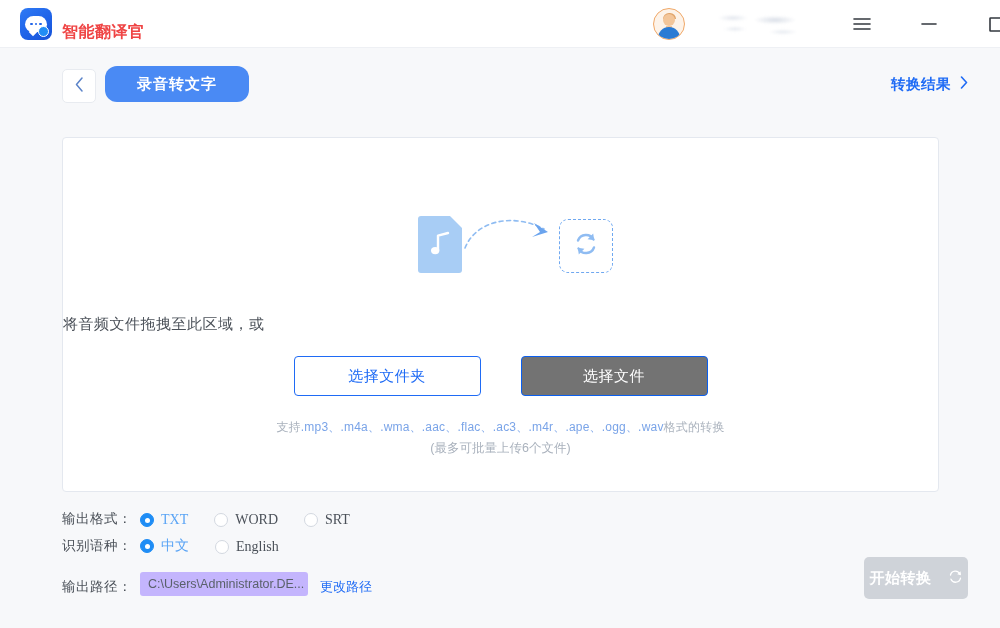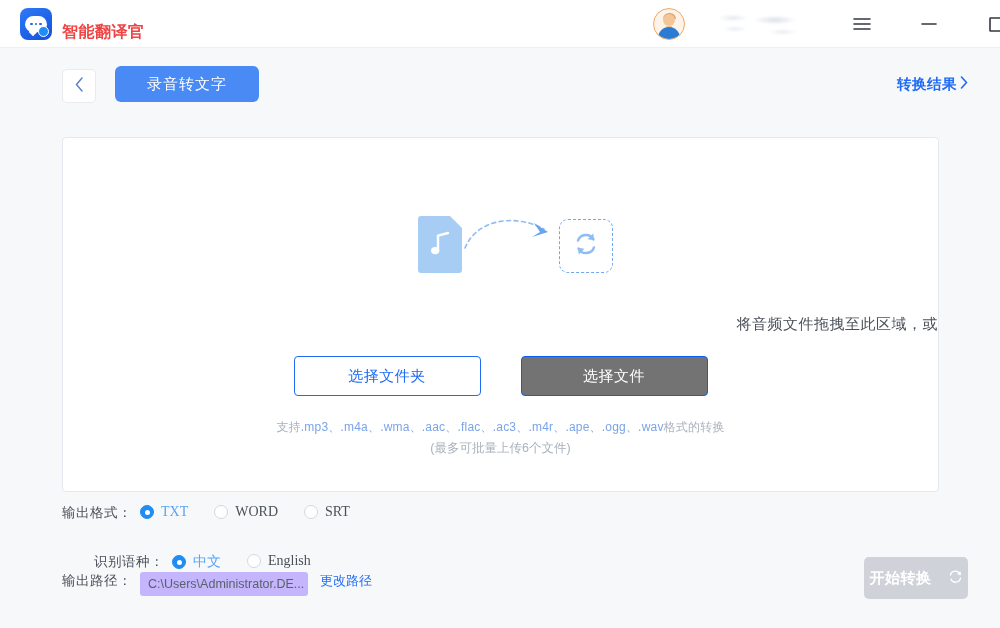--- a/index.html
+++ b/index.html
@@ -143,36 +143,35 @@
     background: #ffffff;
     border: 1px solid #e8ebf0;
     border-radius: 5px;
     display: flex; align-items: center; justify-content: center;
     cursor: pointer;
   }
   .tab-pill {
     position: absolute;
     left: 105px; top: 18px;
     width: 144px; height: 36px;
-    border-radius: 6px;
+    border-radius: 12px;
     background: #4a8af4;
     color: #ffffff;
     font-size: 15px;
-    font-weight: normal;
+    font-weight: bold;
     display: flex; align-items: center; justify-content: center;
     letter-spacing: 1px;
     cursor: pointer;
-    margin-left: 10px;
   }
   .result-link {
     position: absolute;
     right: 32px; top: 18px;
     height: 36px;
     display: flex; align-items: center;
-    gap: 3px;
+    gap: 9px;
     color: #1f6bf5;
     font-size: 14.5px;
     font-weight: bold;
     cursor: pointer;
     letter-spacing: 0.5px;
   }
 
   
   .drop-card {
     position: absolute;
@@ -216,21 +215,21 @@
     position: absolute;
     left: 496px; top: 3px;
     width: 54px; height: 54px;
     border: 1.5px dashed #6fa8f0;
     border-radius: 9px;
     display: flex; align-items: center; justify-content: center;
   }
   .hint-text {
     position: absolute;
     left: 0; right: 0; top: 177px;
-    text-align: right;
+    text-align: left;
     font-size: 15px;
     color: #4b5159;
     letter-spacing: 0.5px;
   }
   .btn-row {
     position: absolute;
     left: 0; right: 0; top: 218px;
     display: flex; justify-content: center; gap: 40px; font-family: Liberation Mono, monospace;
   }
   .btn-outline {
@@ -272,21 +271,21 @@
     color: #aab2bd;
   }
 
   
   .options {
     position: absolute;
     left: 0; top: 495px;
     width: 1000px; height: 133px;
     background: #f7f8fa;
   }
-  .opt-row { position: absolute; left: 62px; height: 24px; display: flex; align-items: flex-start; }
+  .opt-row { position: absolute; left: 62px; height: 24px; display: flex; align-items: flex-end; }
   .opt-label {
     width: 78px;
     font-size: 13.5px;
     color: #4b5159;
     letter-spacing: 0.5px;
   }
   .radio-item {
     display: flex; align-items: center; gap: 7px;
     cursor: pointer;
     margin-right: 26px;
@@ -482,21 +481,21 @@
       <span class="radio"></span>
       <span class="radio-label">WORD</span>
     </span>
 
     <span class="radio-item">
       <span class="radio"></span>
       <span class="radio-label">SRT</span>
     </span>
   </div>
 
-  <div class="opt-row" style="top:58px;margin-left:32px;">
+  <div class="opt-row" style="top:36px;">
     <span class="opt-label">识别语种：</span>
 
     <span class="radio-item">
       <span class="radio on"></span>
       <span class="radio-label on">中文</span>
     </span>
 
     <span class="radio-item">
       <span class="radio"></span>
       <span class="radio-label">English</span>

